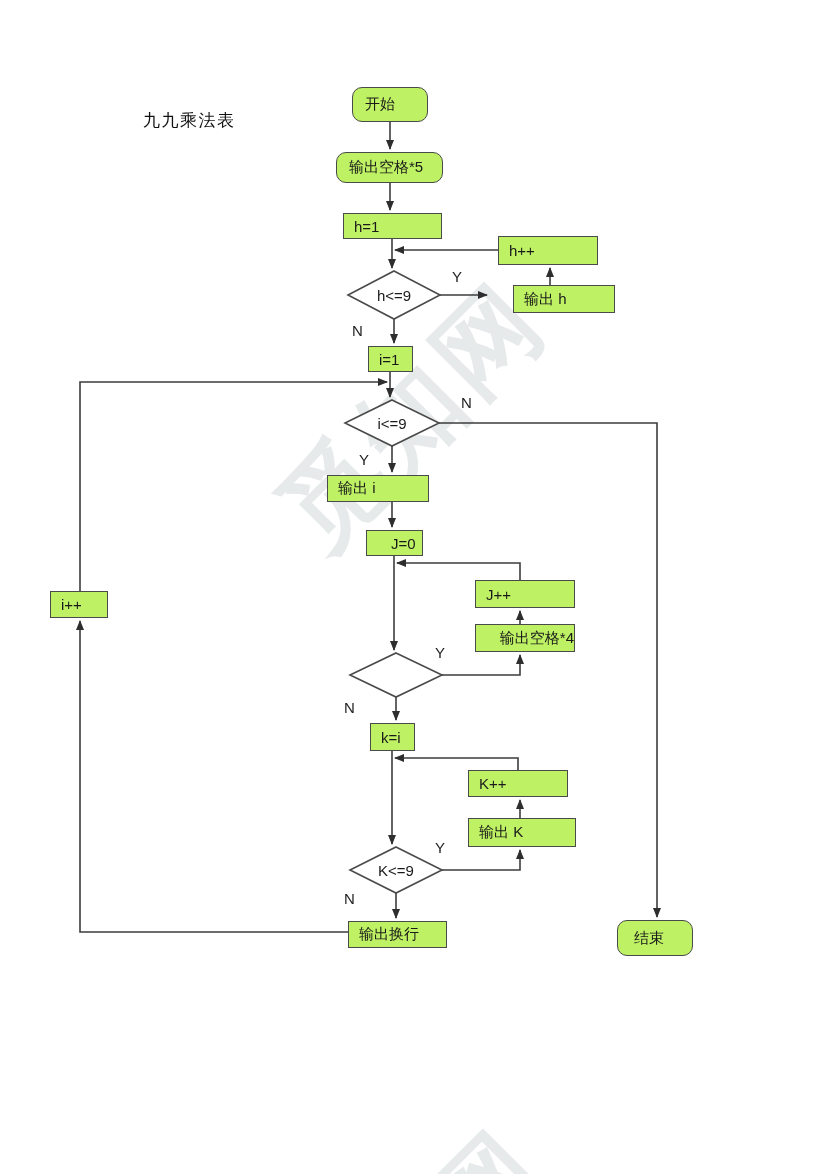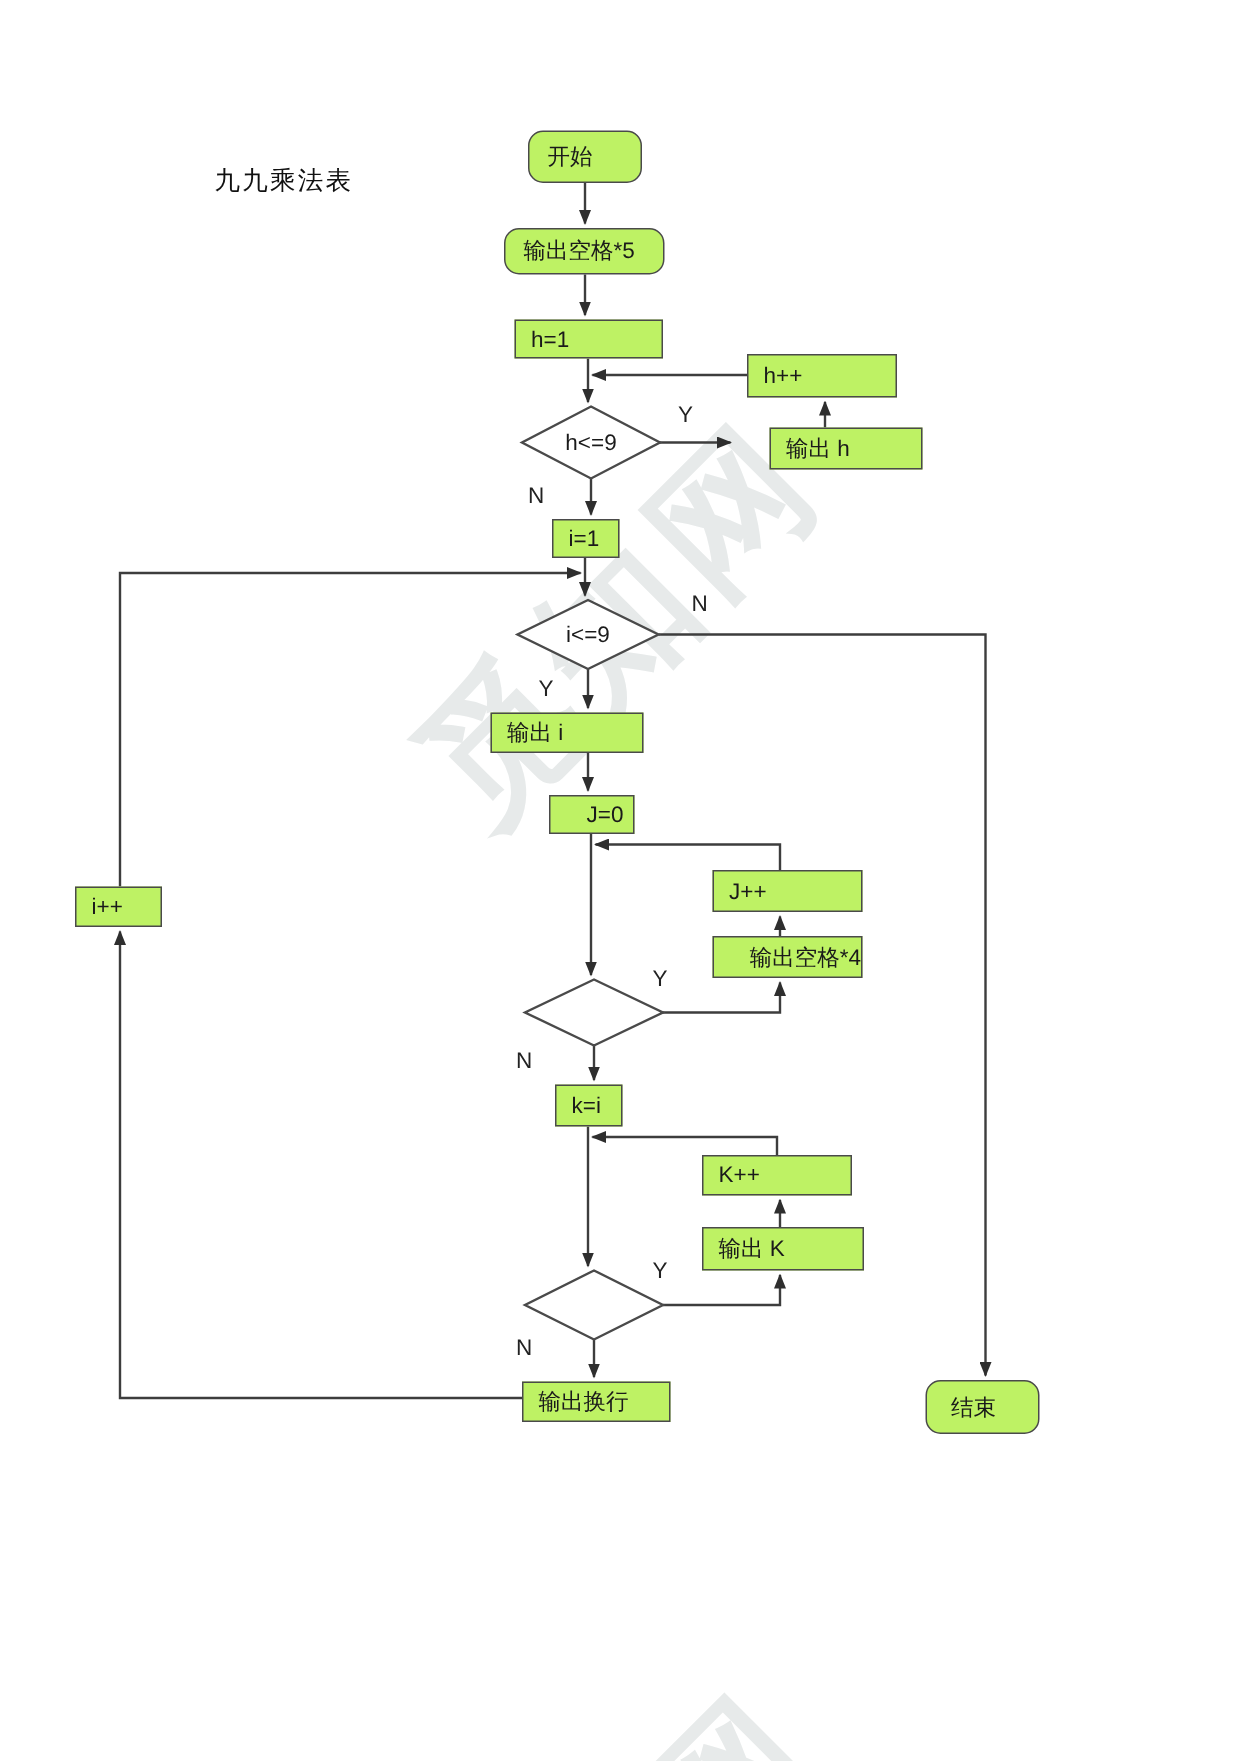--- a/index.html
+++ b/index.html
@@ -125,20 +125,21 @@
   <div class="box" style="left:50px;top:591px;width:58px;height:27px;">
       <span>i++</span>
     </div>
   <div class="box term" style="left:617px;top:920px;width:76px;height:36px;padding-left:16px;">
       <span>结束</span>
     </div>
 
   <div class="dlabel" style="left:348px;top:271px;width:92px;height:48px;">h&lt;=9</div>
   <div class="dlabel" style="left:345px;top:400px;width:94px;height:46px;">i&lt;=9</div>
   <div class="dlabel" style="left:350px;top:653px;width:92px;height:44px;"></div>
+  <div class="dlabel" style="left:350px;top:847px;width:92px;height:46px;">K&lt;=9</div>
 
   <div class="branch" style="left:452px;top:268px;">Y</div>
   <div class="branch" style="left:352px;top:322px;">N</div>
   <div class="branch" style="left:461px;top:394px;">N</div>
   <div class="branch" style="left:359px;top:451px;">Y</div>
   <div class="branch" style="left:435px;top:644px;">Y</div>
   <div class="branch" style="left:344px;top:699px;">N</div>
   <div class="branch" style="left:435px;top:839px;">Y</div>
   <div class="branch" style="left:344px;top:890px;">N</div>
 

